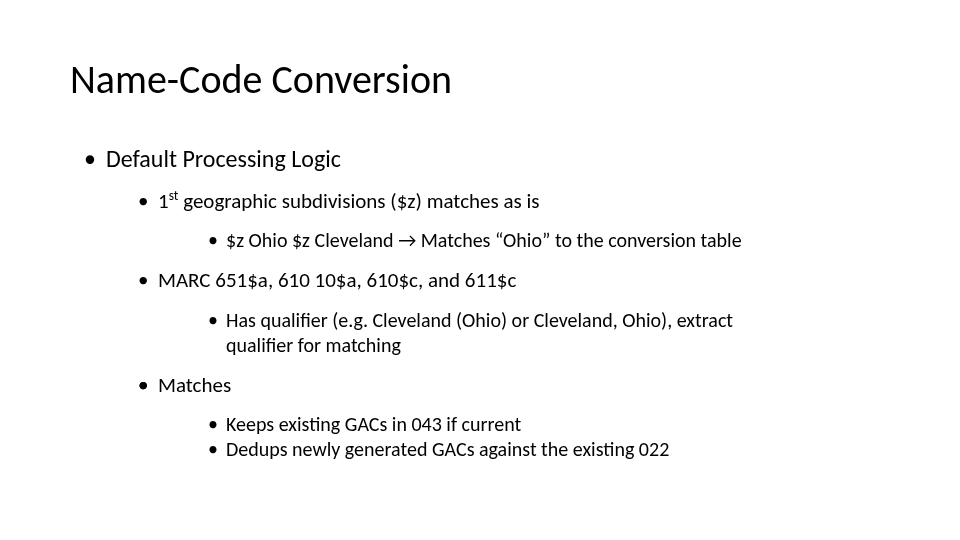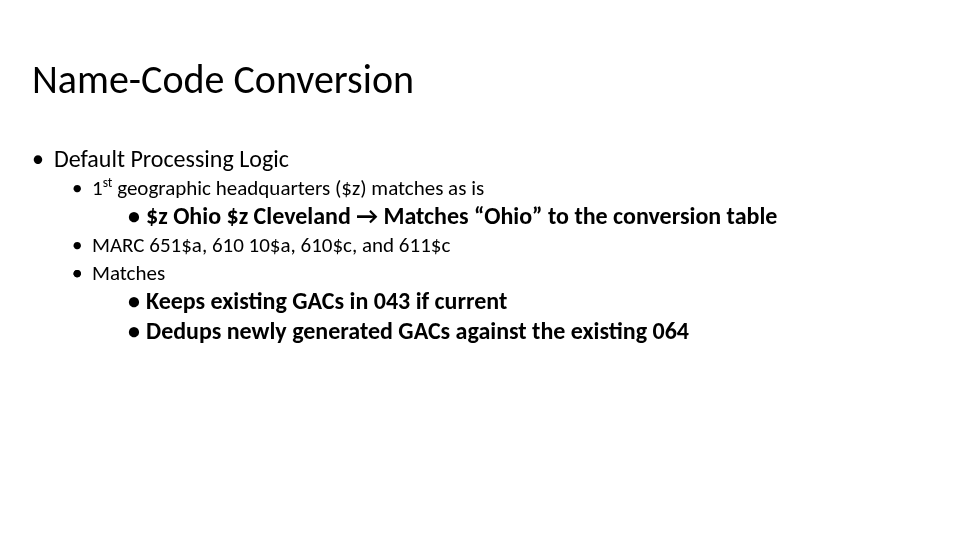--- a/index.html
+++ b/index.html
@@ -9,32 +9,32 @@
     height: 540px;
     background: #ffffff;
     font-family: Calibri, "Segoe UI", Arial, sans-serif;
     color: #000000;
   }
   .slide {
     position: relative;
     width: 876px;
     height: 540px;
     box-sizing: border-box;
-    padding: 55px 65px 0 32px;
+    padding: 55px 65px 0 70px;
     border-radius: 10px;
   }
   .title {
     font-size: 40px;
     font-weight: 400;
     margin: 0 0 40px 0;
     letter-spacing: 0px;
   }
   ul {
     list-style: none;
-    margin: 0;
+    margin: 14px;
     padding: 0;
   }
   li {
     position: relative;
     line-height: 1.25;
   }
   li::before {
     content: "•";
     position: absolute;
   }
@@ -54,25 +54,24 @@
     padding-left: 20px;
     margin-left: 18px;
     margin-top: 1px;
   }
   .l2 > li::before {
     left: 0;
     top: 0;
   }
   
   .l3 > li {
-    font-size: 24px;
+    font-size: 20px;
     padding-left: 18px;
     margin-left: 36px;
     margin-top: 0px;
-    font-weight: bold;
   }
   .l3 > li::before {
     left: 0;
     top: 0;
   }
   sup {
     font-size: 0.65em;
     vertical-align: super;
     line-height: 0;
   }
@@ -82,38 +81,39 @@
 
 <div class="slide">
   <h1 class="title">Name-Code Conversion</h1>
 
   <ul class="l1">
     <li>
       <span>Default Processing Logic</span>
 
       <ul class="l2">
         <li>
-          <span><span>1</span><sup>st</sup><span> geographic headquarters ($z) matches as is</span></span>
+          <span><span>1</span><sup>st</sup><span> geographic subdivisions ($z) matches as is</span></span>
           <ul class="l3">
             <li><span>$z Ohio $z Cleveland → Matches “Ohio” to the conversion table</span></li>
           </ul>
         </li>
 
         <li>
           <span>MARC 651$a, 610 10$a, 610$c, and 611$c</span>
           <ul class="l3">
+            <li><span>Has qualifier (e.g. Cleveland (Ohio) or Cleveland, Ohio), extract qualifier for matching</span></li>
           </ul>
         </li>
 
         <li>
         </li>
 
         <li>
           <span>Matches</span>
           <ul class="l3">
             <li><span>Keeps existing GACs in 043 if current</span></li>
-            <li><span>Dedups newly generated GACs against the existing 064</span></li>
+            <li><span>Dedups newly generated GACs against the existing 022</span></li>
           </ul>
         </li>
       </ul>
     </li>
   </ul>
 </div>
 
 </body></html>

